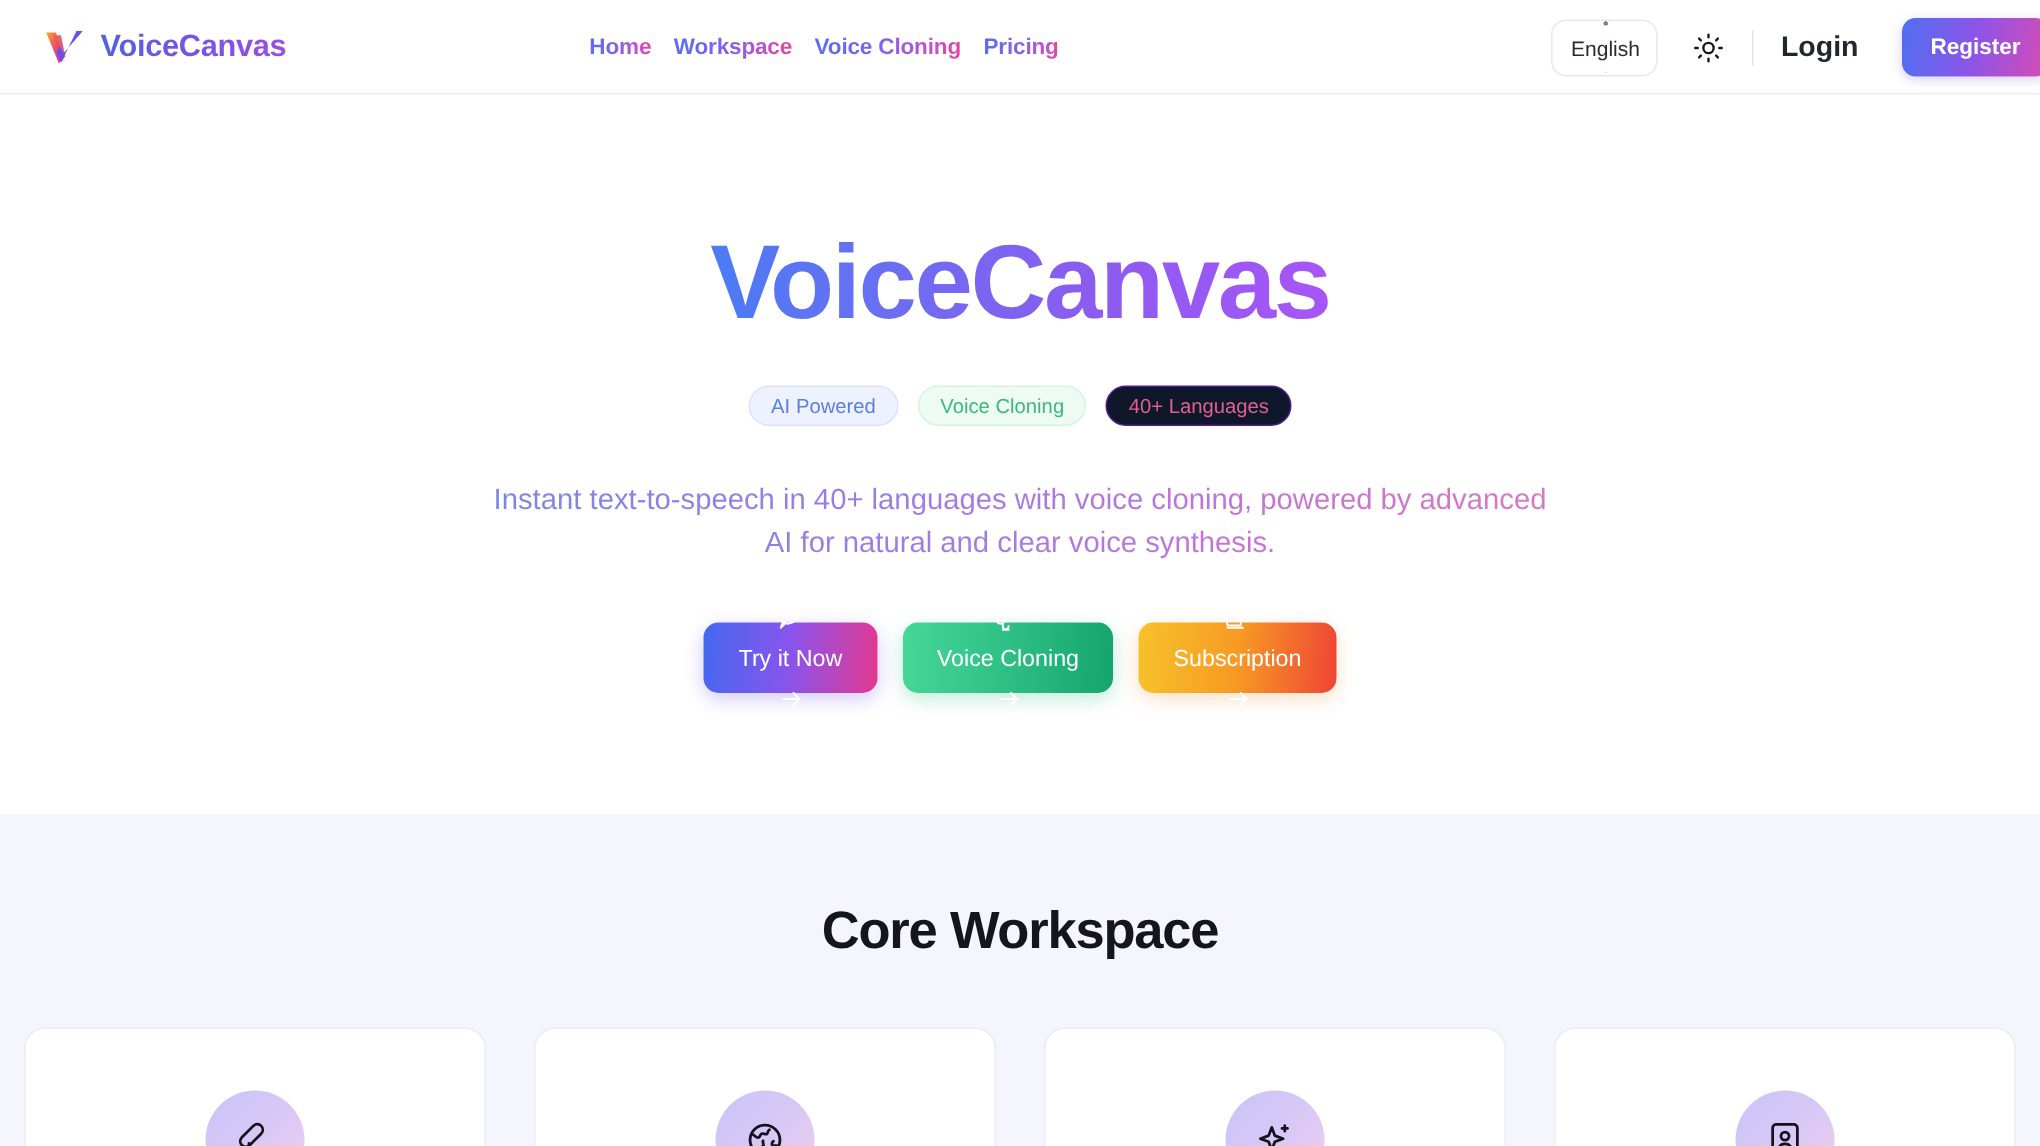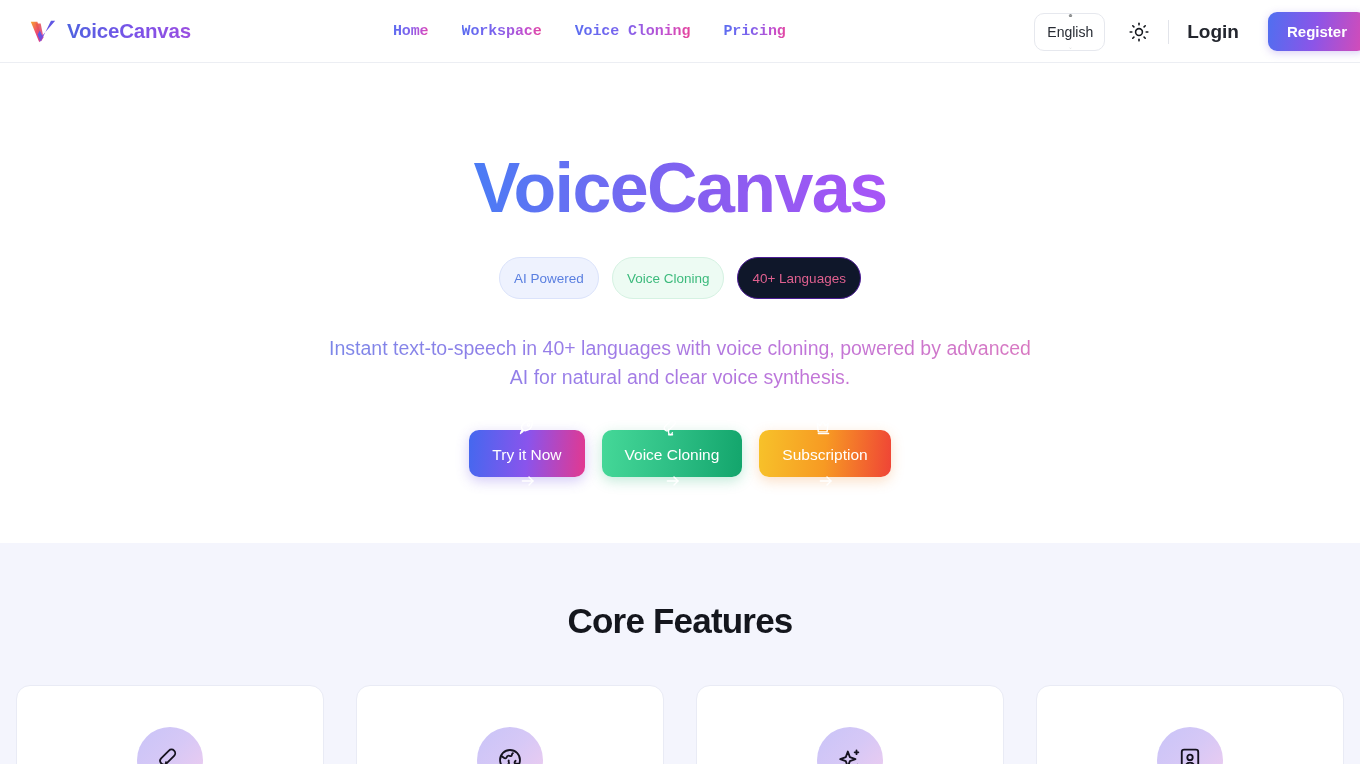--- a/index.html
+++ b/index.html
@@ -46,23 +46,22 @@
     background: linear-gradient(90deg, #4f63e0 0%, #7b52e8 55%, #9b4fe0 100%);
     -webkit-background-clip: text;
     background-clip: text;
     color: transparent;
     white-space: nowrap;
   }
 
   .nav {
     display: flex;
     align-items: flex-end;
-    gap: 33px;
+    gap: 15px;
     margin-left: 202px;
-    font-family: Liberation Mono, monospace;
   }
   .nav-link {
     font-size: 15px;
     font-weight: 700;
     letter-spacing: -0.1px;
     white-space: nowrap;
     text-decoration: none;
     background: linear-gradient(100deg, #5b6ef0 0%, #7b63ee 42%, #c24fd0 78%, #e8459a 100%);
     -webkit-background-clip: text;
     background-clip: text;
@@ -163,21 +162,21 @@
     color: transparent;
     white-space: nowrap;
   }
 
   .badges {
     display: flex;
     gap: 13px;
     margin-top: 32px;
   }
   .badge {
-    height: 42px;
+    height: 27px;
     display: inline-flex;
     align-items: center;
     padding: 0 14px;
     border-radius: 999px;
     font-size: 13.5px;
     font-weight: 500;
     white-space: nowrap;
   }
   .badge-ai     { background: #eef2fe; border: 1px solid #dbe3fb; color: #5a7fe0; }
   .badge-clone  { background: #edfbf3; border: 1px solid #d5f2e2; color: #3cba7c; }
@@ -394,21 +393,21 @@
       <svg class="cta-arrow" viewBox="0 0 24 24" fill="none" stroke="#ffffff" stroke-width="2.1" stroke-linecap="round" stroke-linejoin="round">
         <line x1="3.5" y1="12" x2="19.5" y2="12"></line>
           <polyline points="13.5,6 19.5,12 13.5,18"></polyline>
       </svg>
     </button>
   </div>
 </section>
 
 <section class="features">
 
-  <h2 class="features-title">Core Features</h2>
+  <h2 class="features-title">Core Workspace</h2>
 
   <div class="cards">
 
     <div class="card">
       <div class="card-icon-wrap">
         <svg class="card-icon" viewBox="0 0 24 24" fill="none" stroke="#15121f" stroke-width="1.7" stroke-linecap="round" stroke-linejoin="round">
           <path d="M15.8 3.3a3.4 3.4 0 0 1 0 4.8l-7.2 7.2a3.4 3.4 0 0 1-4.8-4.8l7.2-7.2a3.4 3.4 0 0 1 4.8 0z"></path>
           <path d="M8.3 14.1v4.3a2.4 2.4 0 0 0 4.8 0"></path>
           <line x1="8.3" y1="21.2" x2="13.3" y2="21.2"></line>
         </svg>

